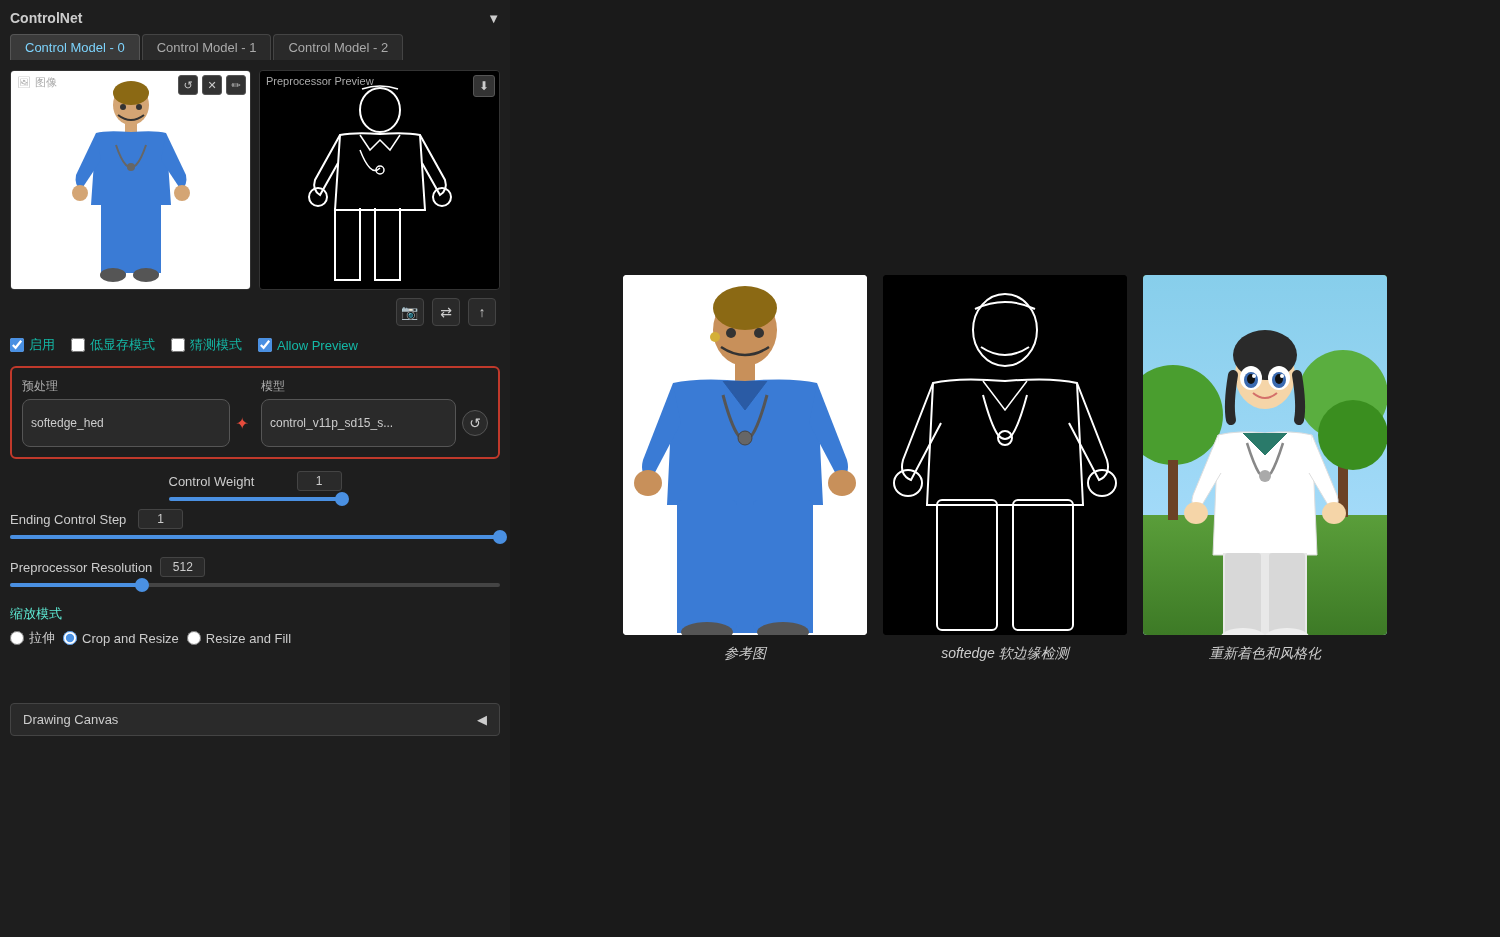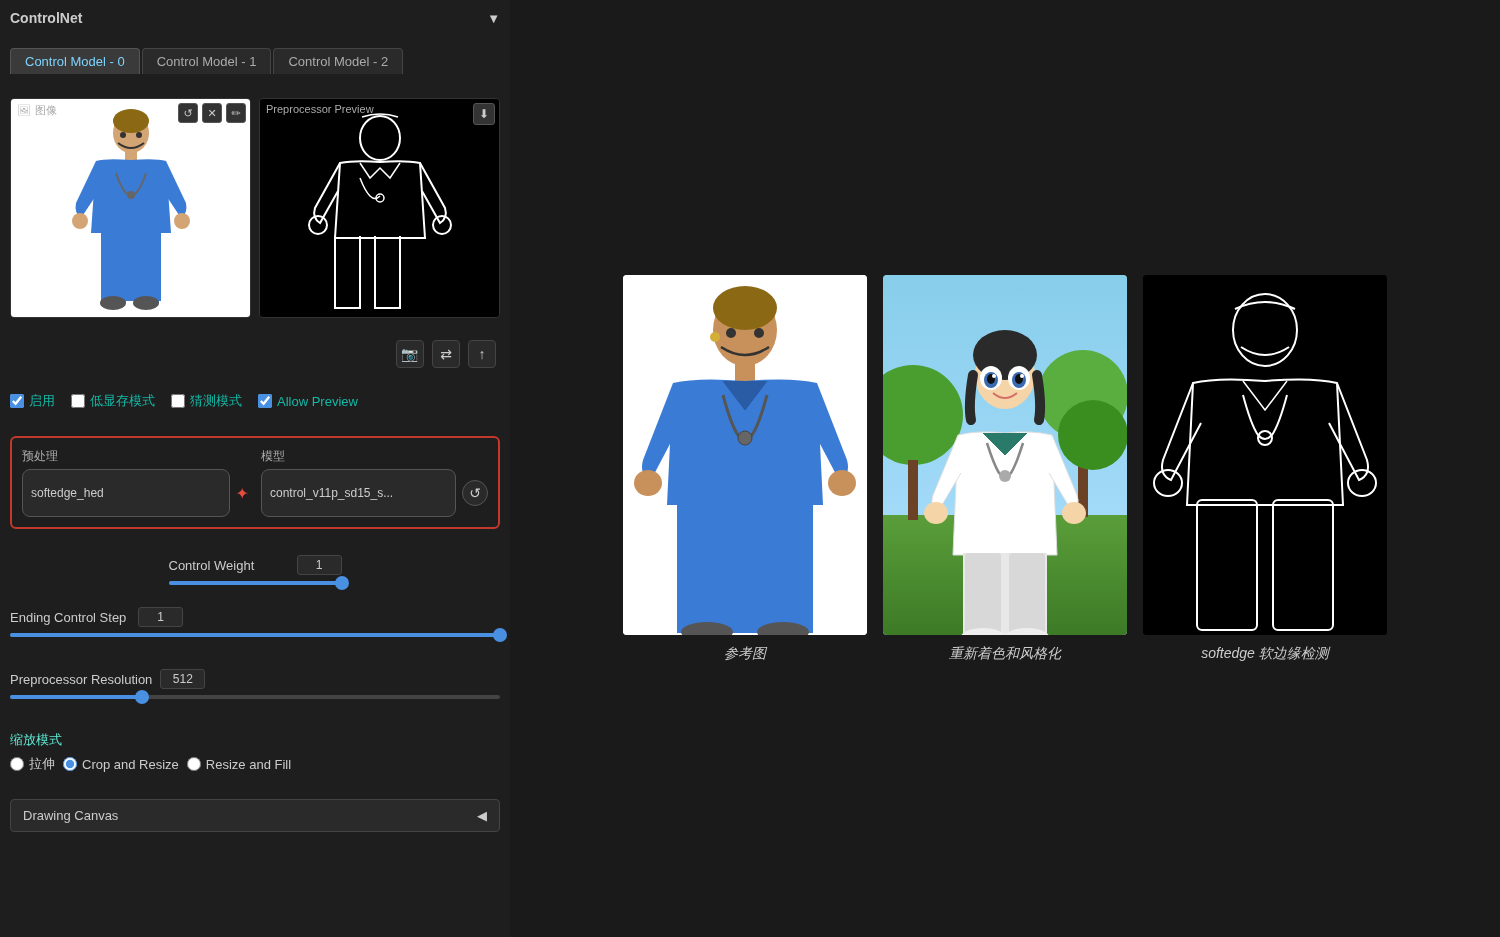--- a/index.html
+++ b/index.html
@@ -20,21 +20,21 @@
     }
 
     
     .left-panel {
       width: 510px;
       min-width: 510px;
       background: #1e1e1e;
       padding: 10px;
       display: flex;
       flex-direction: column;
-      gap: 14px;
+      gap: 0;
     }
 
     .controlnet-header {
       display: flex;
       justify-content: space-between;
       align-items: center;
       margin-bottom: 8px;
     }
 
     .controlnet-title {
@@ -383,20 +383,21 @@
     
     .drawing-canvas-row {
       display: flex;
       justify-content: space-between;
       align-items: center;
       background: #2a2a2a;
       border: 1px solid #444;
       border-radius: 4px;
       padding: 8px 12px;
       cursor: pointer;
+      margin-top: 44px;
     }
 
     .drawing-canvas-label {
       color: #ccc;
       font-size: 13px;
     }
 
     
     .right-panel {
       flex: 1;
@@ -691,20 +692,44 @@
 
             <ellipse cx="108" cy="58" rx="5" ry="5" fill="#333"></ellipse>
             <ellipse cx="136" cy="58" rx="5" ry="5" fill="#333"></ellipse>
             <path d="M 98 72 Q 122 88 146 72" stroke="#333" stroke-width="2.5" fill="none"></path>
           </svg>
         </div>
         <span class="result-caption">参考图</span>
       </div>
 
       <div class="result-item">
+        <div class="result-img" style="background:#000;">
+          <svg viewBox="0 0 244 360" width="244" height="360">
+            <rect width="244" height="360" fill="black"></rect>
+
+            <ellipse cx="122" cy="55" rx="32" ry="36" fill="none" stroke="white" stroke-width="2"></ellipse>
+            <path d="M 50 108 Q 75 102 122 106 Q 169 102 194 108 L 200 230 L 44 230 Z" fill="none" stroke="white" stroke-width="2"></path>
+            <path d="M 50 108 L 20 185 Q 16 200 28 205 L 58 148" fill="none" stroke="white" stroke-width="2"></path>
+            <path d="M 194 108 L 224 185 Q 228 200 216 205 L 186 148" fill="none" stroke="white" stroke-width="2"></path>
+            <ellipse cx="25" cy="208" rx="14" ry="13" fill="none" stroke="white" stroke-width="2"></ellipse>
+            <ellipse cx="219" cy="208" rx="14" ry="13" fill="none" stroke="white" stroke-width="2"></ellipse>
+            <rect x="54" y="225" width="60" height="130" rx="5" fill="none" stroke="white" stroke-width="2"></rect>
+            <rect x="130" y="225" width="60" height="130" rx="5" fill="none" stroke="white" stroke-width="2"></rect>
+            <path d="M 98 72 Q 122 88 146 72" stroke="white" stroke-width="2" fill="none"></path>
+            <path d="M 100 106 L 122 135 L 144 106" fill="none" stroke="white" stroke-width="1.5"></path>
+            <path d="M 100 120 Q 108 150 115 160 Q 122 168 129 160 Q 136 150 144 120" stroke="white" stroke-width="2" fill="none"></path>
+            <circle cx="122" cy="163" r="7" fill="none" stroke="white" stroke-width="2"></circle>
+
+            <path d="M 92 34 Q 122 20 152 34" stroke="white" stroke-width="2" fill="none"></path>
+          </svg>
+        </div>
+        <span class="result-caption">softedge 软边缘检测</span>
+      </div>
+
+      <div class="result-item">
         <div class="result-img" style="background: linear-gradient(180deg, #6ab04c 0%, #4a8f2f 40%, #3d7a26 100%);">
           <svg viewBox="0 0 244 360" width="244" height="360">
 
             <defs>
               <linearGradient id="skyGrad" x1="0" y1="0" x2="0" y2="1">
                 <stop offset="0%" stop-color="#87ceeb"></stop>
                 <stop offset="100%" stop-color="#b0e0ff"></stop>
               </linearGradient>
               <linearGradient id="grassGrad" x1="0" y1="0" x2="0" y2="1">
                 <stop offset="0%" stop-color="#5a9e3a"></stop>
@@ -754,39 +779,15 @@
             <rect x="80" y="278" width="84" height="82" fill="#e8e8e8"></rect>
             <rect x="82" y="278" width="36" height="82" rx="3" fill="#d8d8d8"></rect>
             <rect x="126" y="278" width="36" height="82" rx="3" fill="#d8d8d8"></rect>
 
             <ellipse cx="100" cy="362" rx="22" ry="9" fill="#eee"></ellipse>
             <ellipse cx="144" cy="362" rx="22" ry="9" fill="#eee"></ellipse>
           </svg>
         </div>
         <span class="result-caption">重新着色和风格化</span>
       </div>
-
-      <div class="result-item">
-        <div class="result-img" style="background:#000;">
-          <svg viewBox="0 0 244 360" width="244" height="360">
-            <rect width="244" height="360" fill="black"></rect>
-
-            <ellipse cx="122" cy="55" rx="32" ry="36" fill="none" stroke="white" stroke-width="2"></ellipse>
-            <path d="M 50 108 Q 75 102 122 106 Q 169 102 194 108 L 200 230 L 44 230 Z" fill="none" stroke="white" stroke-width="2"></path>
-            <path d="M 50 108 L 20 185 Q 16 200 28 205 L 58 148" fill="none" stroke="white" stroke-width="2"></path>
-            <path d="M 194 108 L 224 185 Q 228 200 216 205 L 186 148" fill="none" stroke="white" stroke-width="2"></path>
-            <ellipse cx="25" cy="208" rx="14" ry="13" fill="none" stroke="white" stroke-width="2"></ellipse>
-            <ellipse cx="219" cy="208" rx="14" ry="13" fill="none" stroke="white" stroke-width="2"></ellipse>
-            <rect x="54" y="225" width="60" height="130" rx="5" fill="none" stroke="white" stroke-width="2"></rect>
-            <rect x="130" y="225" width="60" height="130" rx="5" fill="none" stroke="white" stroke-width="2"></rect>
-            <path d="M 98 72 Q 122 88 146 72" stroke="white" stroke-width="2" fill="none"></path>
-            <path d="M 100 106 L 122 135 L 144 106" fill="none" stroke="white" stroke-width="1.5"></path>
-            <path d="M 100 120 Q 108 150 115 160 Q 122 168 129 160 Q 136 150 144 120" stroke="white" stroke-width="2" fill="none"></path>
-            <circle cx="122" cy="163" r="7" fill="none" stroke="white" stroke-width="2"></circle>
-
-            <path d="M 92 34 Q 122 20 152 34" stroke="white" stroke-width="2" fill="none"></path>
-          </svg>
-        </div>
-        <span class="result-caption">softedge 软边缘检测</span>
-      </div>
     </div>
   </div>
 </div>
 
 </body></html>

